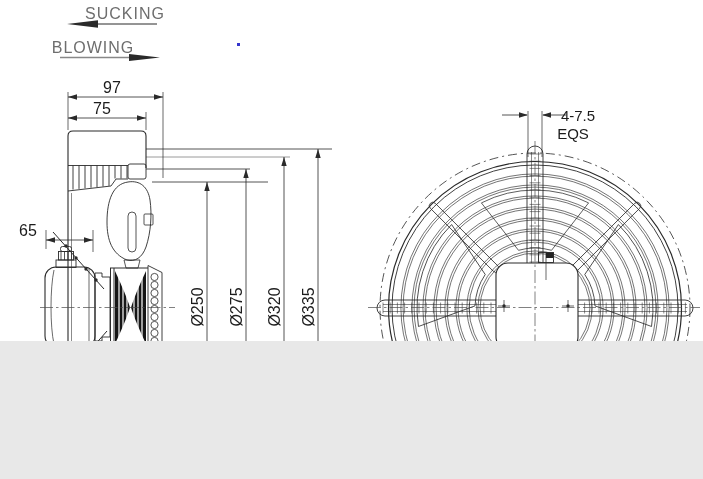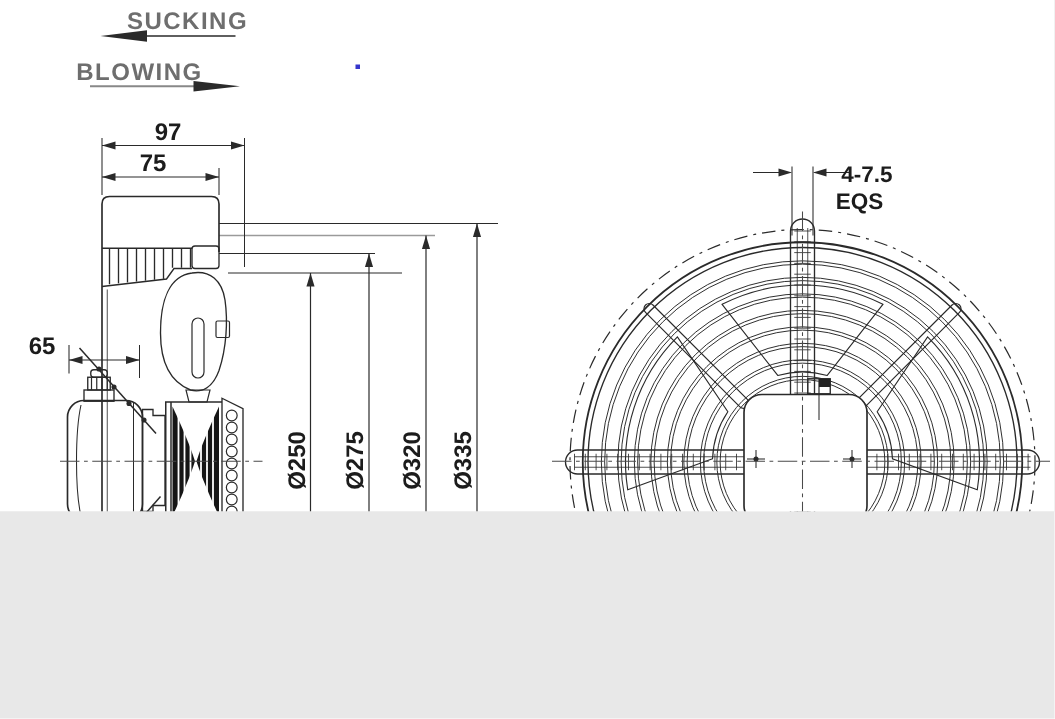--- a/index.html
+++ b/index.html
@@ -1,19 +1,19 @@
 <!DOCTYPE html>
 <html style="--line: #2a2a2a; --light: #9a9a9a; --flow: #6e6e6e; --bg: #ffffff; --artifact: #3535cc;"><head>
 <meta charset="utf-8">
 <style>
   :root{
     --line:#2a2a2a; --light:#9a9a9a; --bg:#ffffff; --flow:#6e6e6e; --artifact:#3535cc;
   }
   html,body{margin:0;padding:0;background:#e8e8e8;font-family:"Liberation Sans",sans-serif;}
-  .stage{width:703px;height:341px;background:var(--bg);position:relative;overflow:hidden;font-weight:bold;}
+  .stage{width:703px;height:341px;background:var(--bg);position:relative;overflow:hidden;}
   svg{display:block;}
   .ln{stroke:var(--line);fill:none;}
   .gray{stroke:var(--light);fill:none;}
   .fillln{fill:var(--line);stroke:none;}
   .dimtxt{fill:#1c1c1c;font-size:16px;font-family:"Liberation Sans",sans-serif;}
   .dimtxt-s{fill:#1c1c1c;font-size:15px;font-family:"Liberation Sans",sans-serif;}
   .flowtxt{fill:var(--flow);font-size:16px;letter-spacing:1px;font-family:"Liberation Sans",sans-serif;}
   .cl{stroke:#4a4a4a;stroke-width:.7;fill:none;stroke-dasharray:13 3 2.5 3;}
 </style>
 </head>

